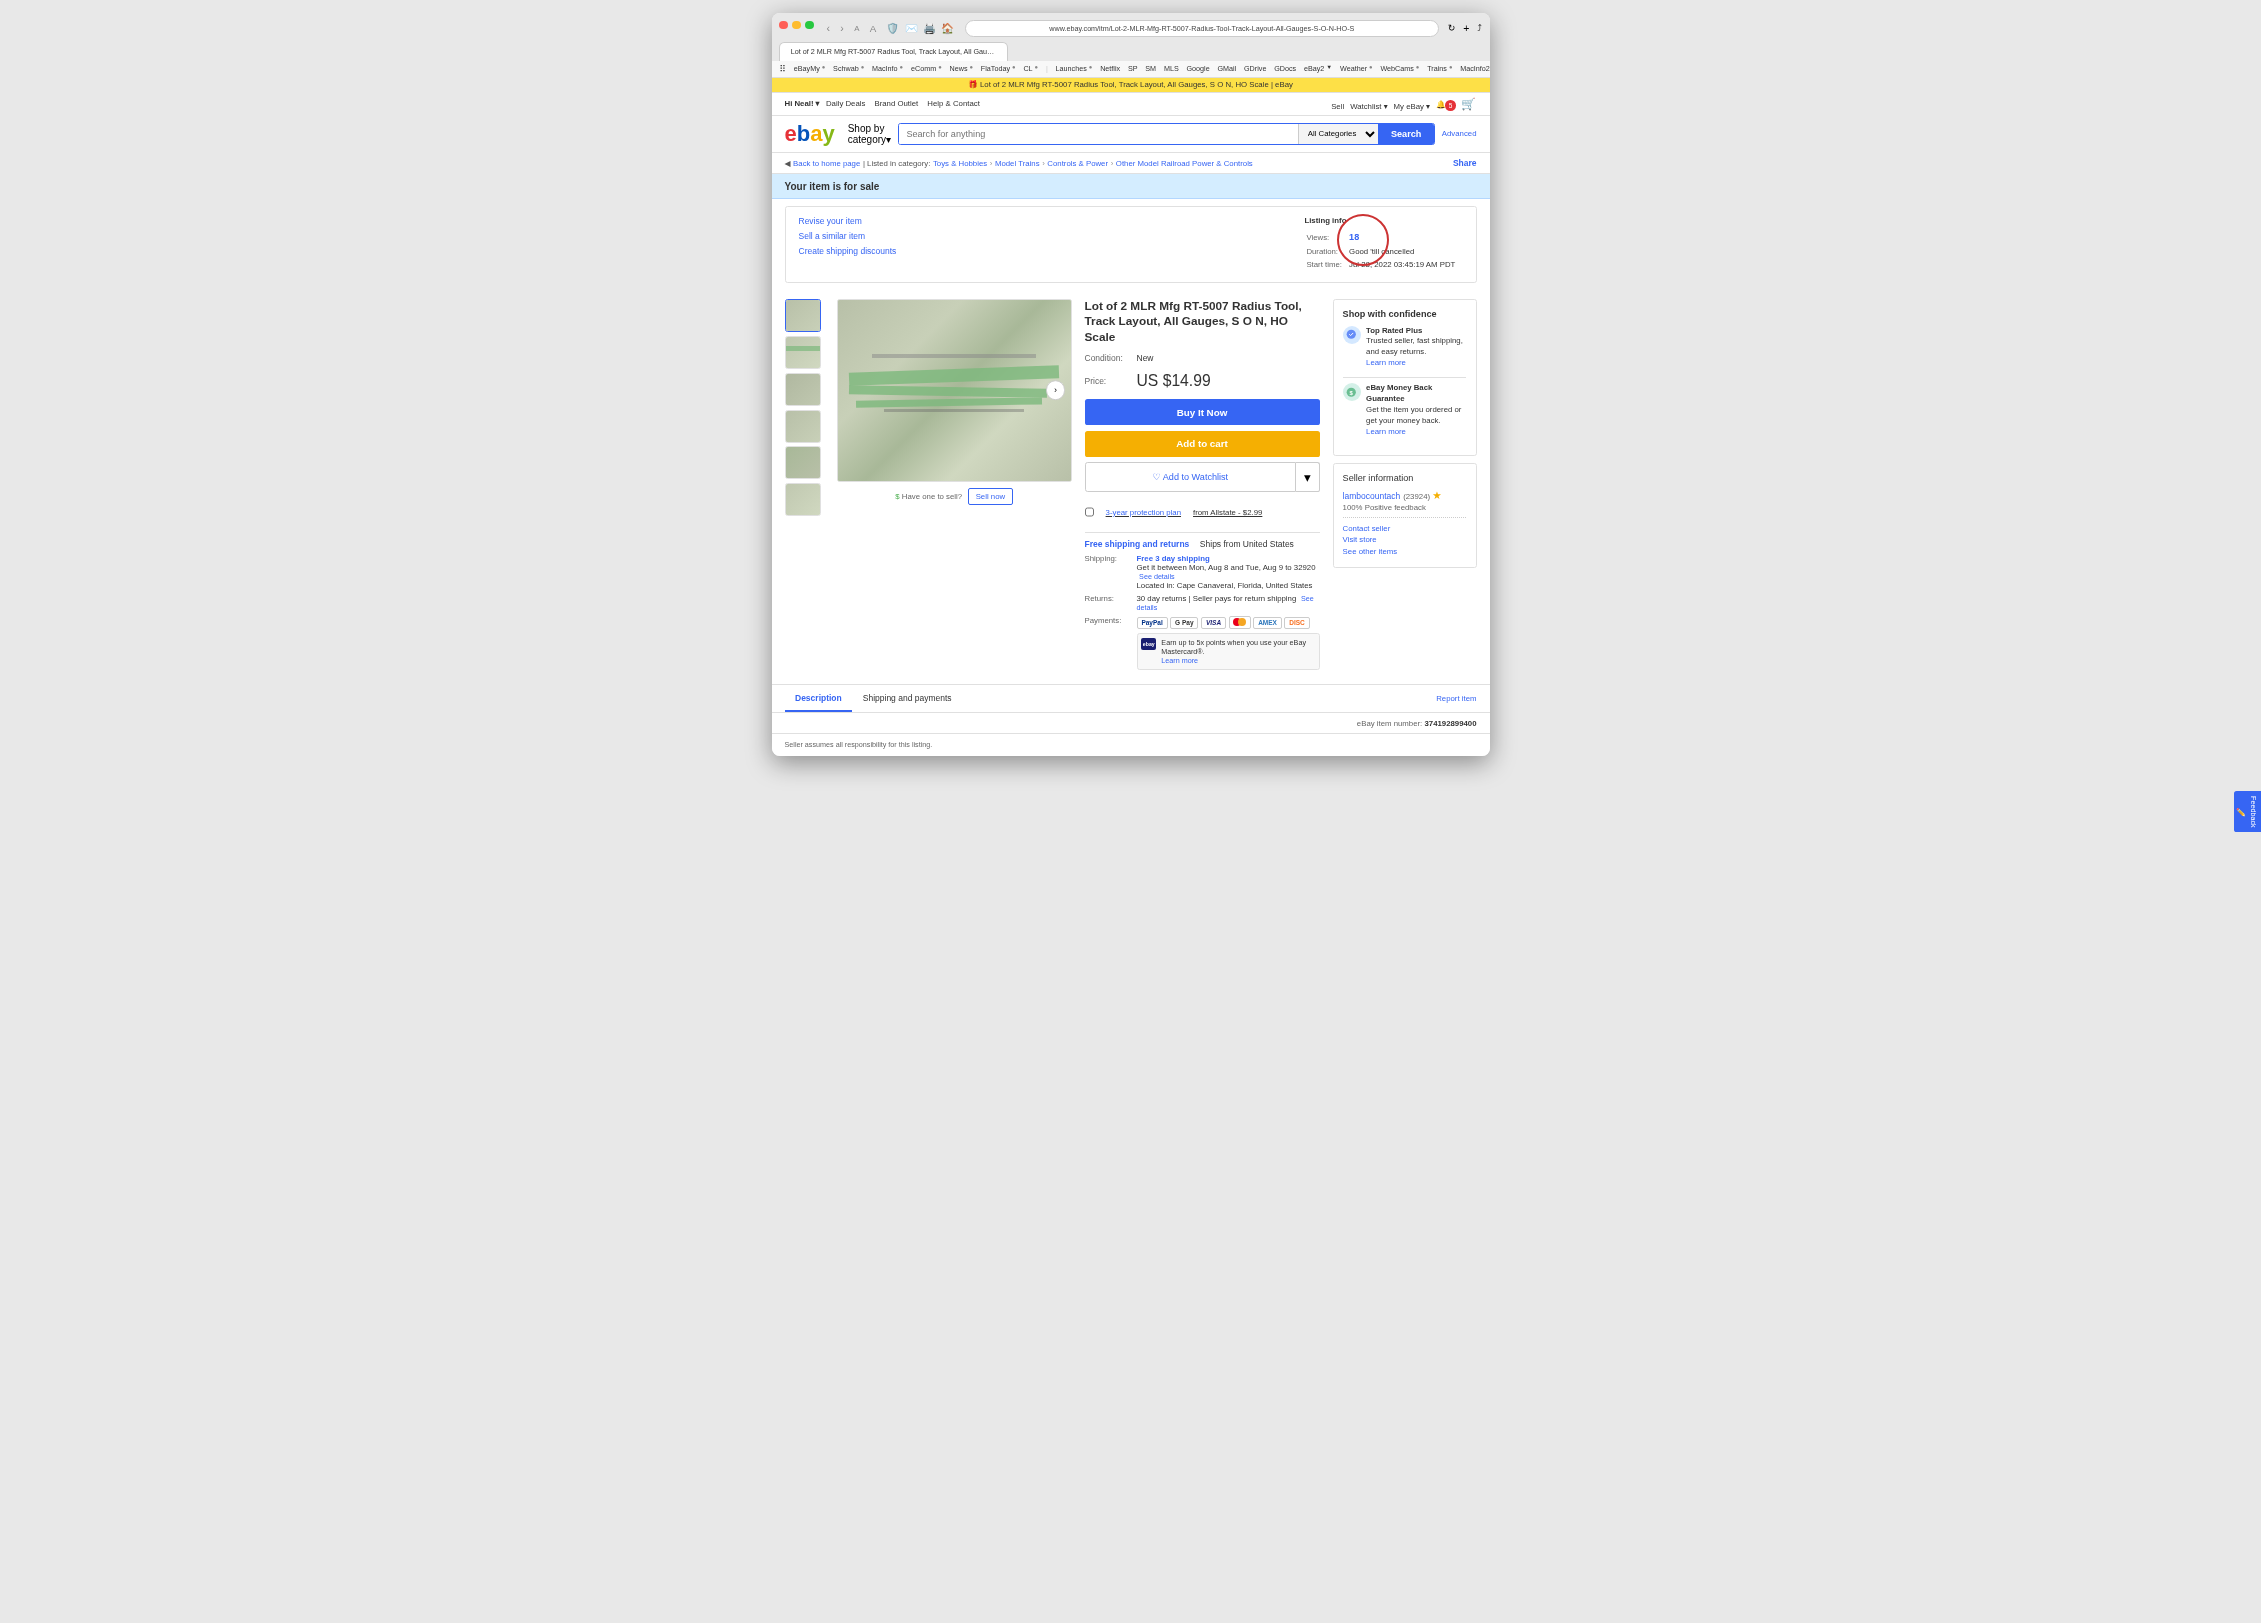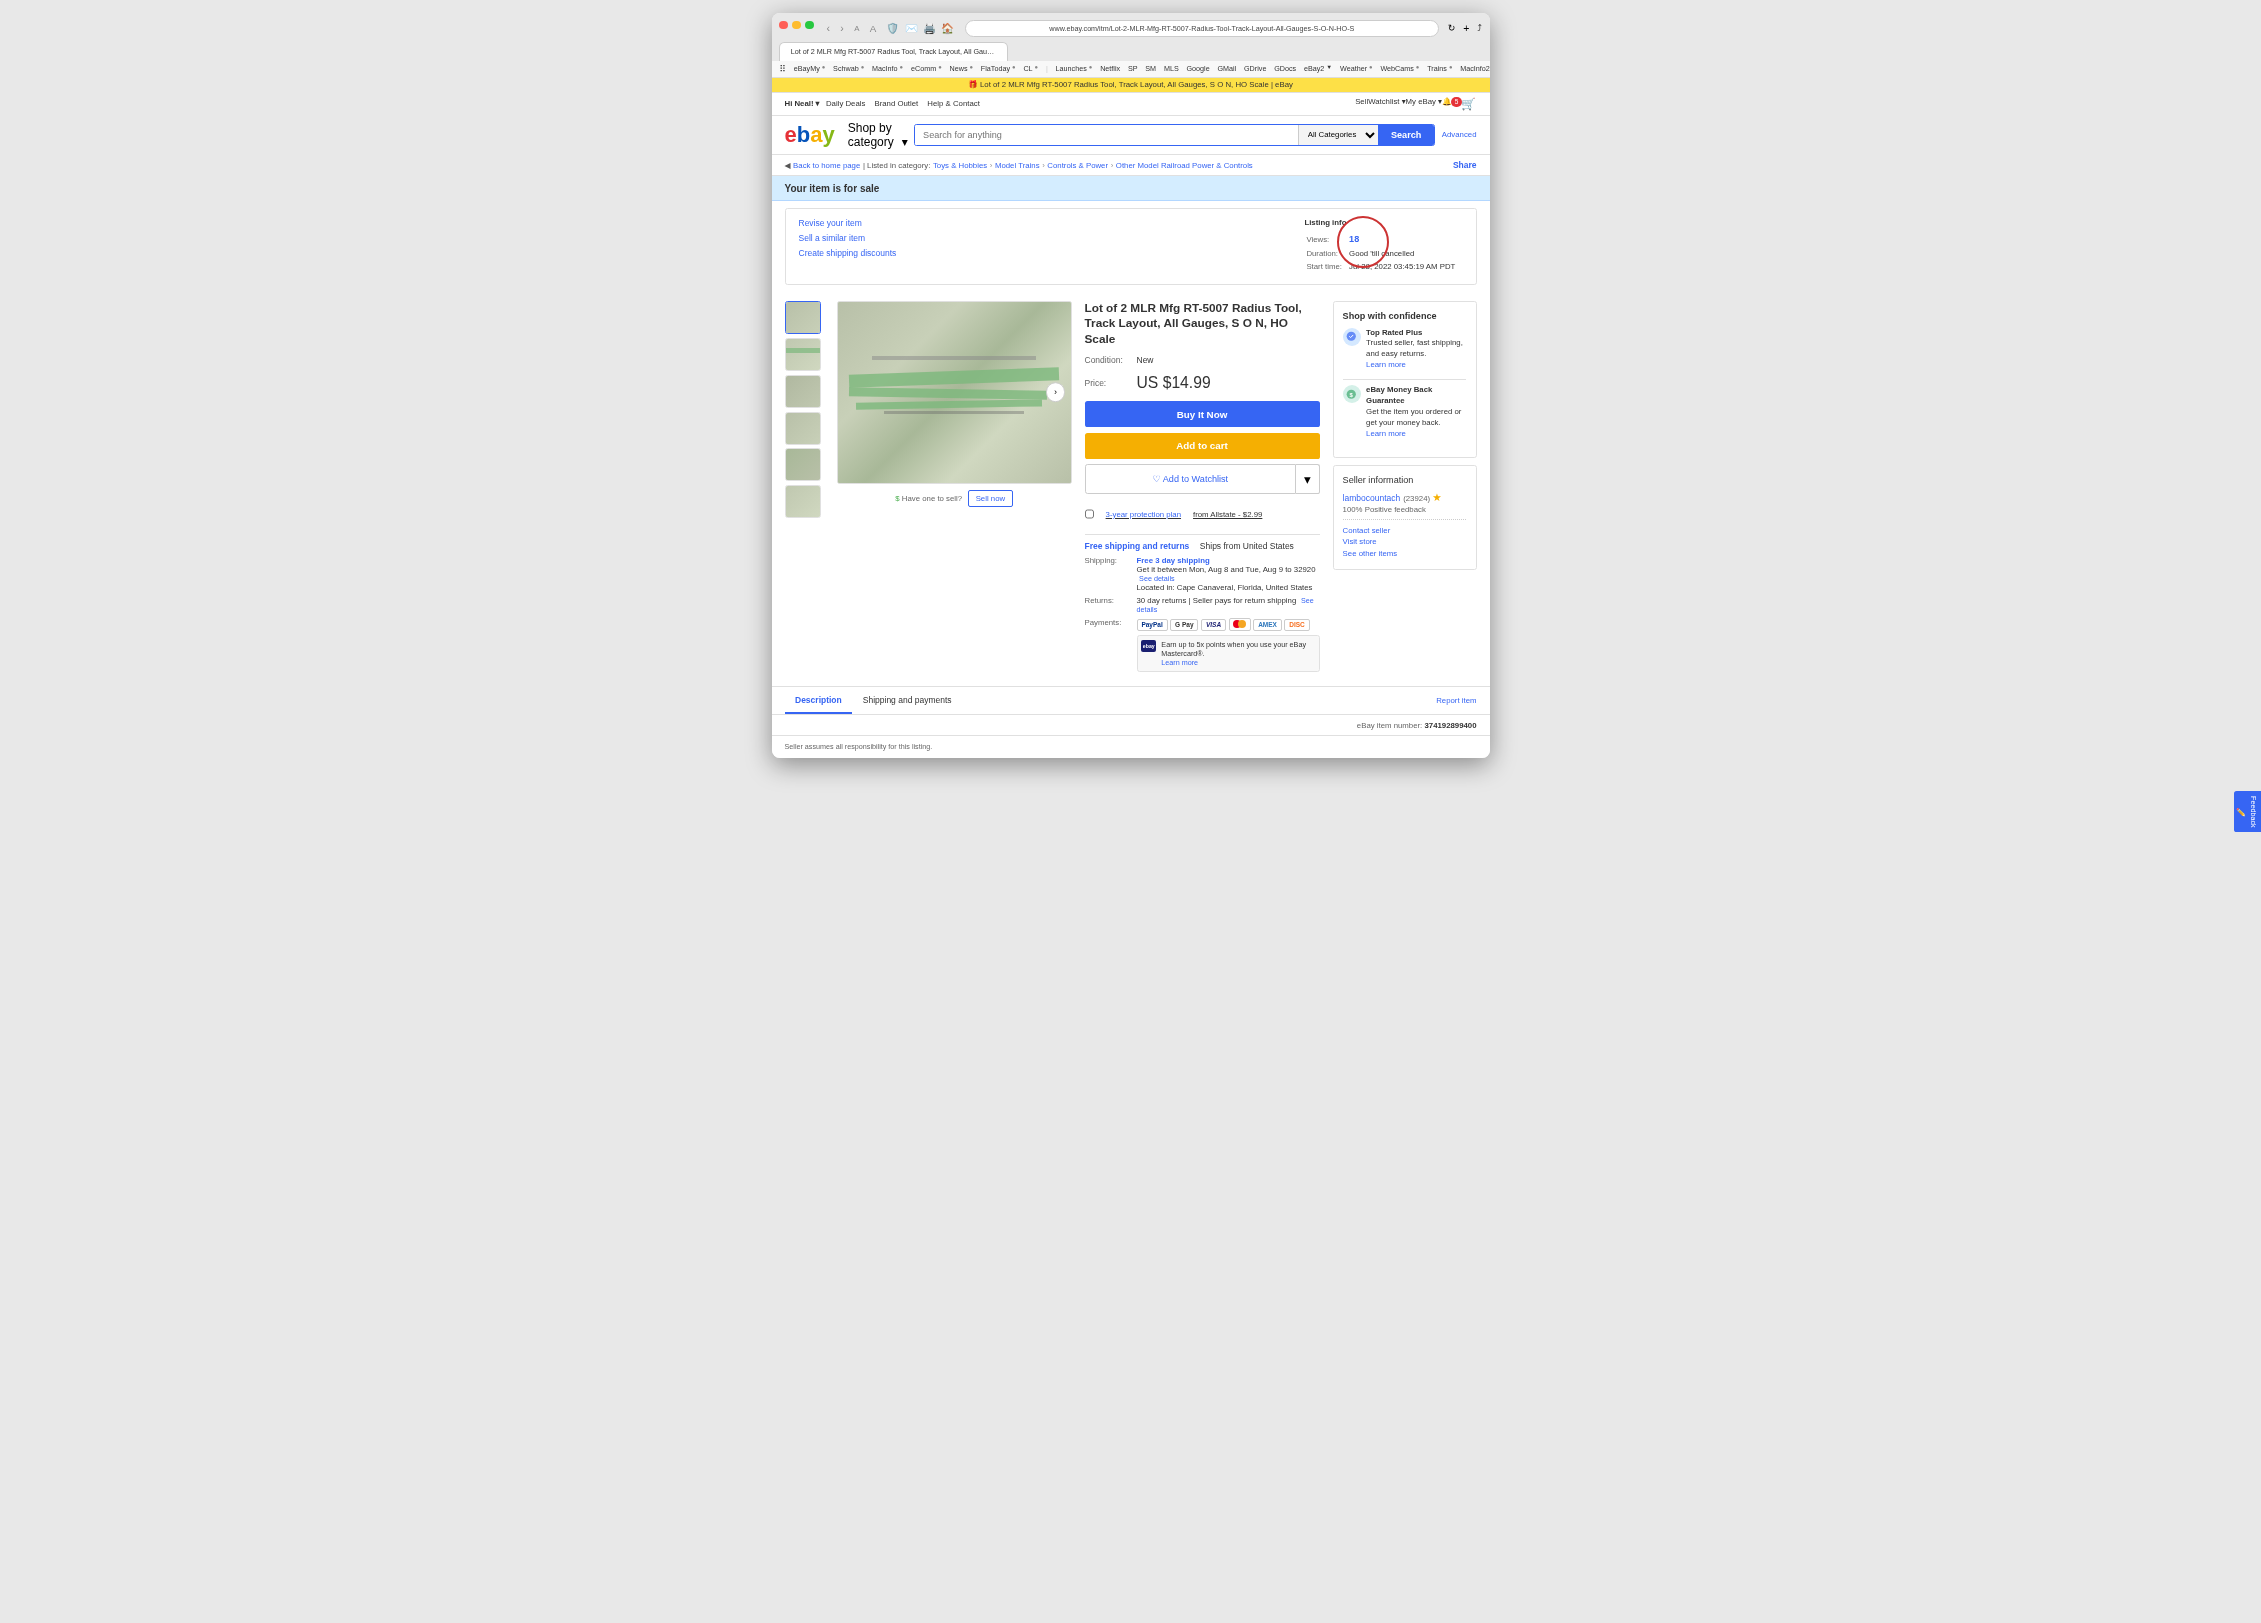--- a/index.html
+++ b/index.html
@@ -27,36 +27,36 @@
     
     
     .ebay-page { background: white; }
     
     
     .ebay-top-nav { background: white; border-bottom: 0.7px solid #e0e0e0; padding: 3.9px 13px; display: flex; align-items: center; justify-content: space-between; font-size: 7.8px; }
     .ebay-top-left { display: flex; align-items: center; gap: 6.5px; }
     .ebay-user { font-weight: 600; color: #333; display: flex; align-items: center; gap: 2px; }
     .ebay-top-links { display: flex; gap: 9.1px; color: #333; }
     .ebay-top-links span { cursor: pointer; }
-    .ebay-top-right { display: flex; align-items: flex-start; gap: 0; font-size: 7.8px; color: #333; }
+    .ebay-top-right { display: flex; align-items: flex-end; gap: 6px; font-size: 7.8px; color: #333; }
     .ebay-top-right span { cursor: pointer; }
     .notification-badge { background: #e53238; color: white; border-radius: 50%; width: 10.5px; height: 10.5px; font-size: 6.5px; display: inline-flex; align-items: center; justify-content: center; margin-left: -2.6px; vertical-align: top; }
     .cart-icon { font-size: 11.8px; cursor: pointer; }
     
     
     .page-title-bar { background: #fde047; text-align: center; font-size: 7.8px; color: #333; padding: 2.6px; border-bottom: 0.7px solid #e0e0e0; }
     
     
     .ebay-search-bar { background: white; padding: 5.2px 13px; display: flex; align-items: center; gap: 6.5px; border-bottom: 0.7px solid #e0e0e0; }
     .ebay-logo { font-size: 22px; font-weight: 800; margin-right: 6.5px; }
     .ebay-logo span:nth-child(1) { color: #e53238; }
     .ebay-logo span:nth-child(2) { color: #0654ba; }
     .ebay-logo span:nth-child(3) { color: #f5af02; }
     .ebay-logo span:nth-child(4) { color: #86b817; }
-    .shop-by { display: flex; align-items: flex-end; gap: 8px; font-size: 12px; cursor: pointer; white-space: nowrap; }
+    .shop-by { display: flex; align-items: flex-end; gap: 0; font-size: 10px; cursor: pointer; white-space: nowrap; }
     .search-container { flex: 1; display: flex; border: 1.3px solid #3665f3; border-radius: 2.6px; overflow: hidden; }
     .search-input { flex: 1; border: none; padding: 5.2px 7.8px; font-size: 9.1px; outline: none; }
     .category-select { border: none; border-left: 0.7px solid #ccc; padding: 0 5.2px; font-size: 7.8px; background: #f4f4f4; cursor: pointer; min-width: 78px; }
     .search-btn { background: #3665f3; color: white; border: none; padding: 5.2px 13px; font-size: 9.1px; font-weight: 600; cursor: pointer; }
     .advanced-link { font-size: 7.8px; color: #3665f3; cursor: pointer; }
     
     
     .breadcrumb-bar { padding: 5.2px 13px; font-size: 7.8px; display: flex; align-items: center; justify-content: space-between; border-bottom: 0.7px solid #e0e0e0; }
     .breadcrumb { display: flex; align-items: center; gap: 2.6px; color: #555; }
     .breadcrumb a { color: #3665f3; text-decoration: none; cursor: pointer; }

